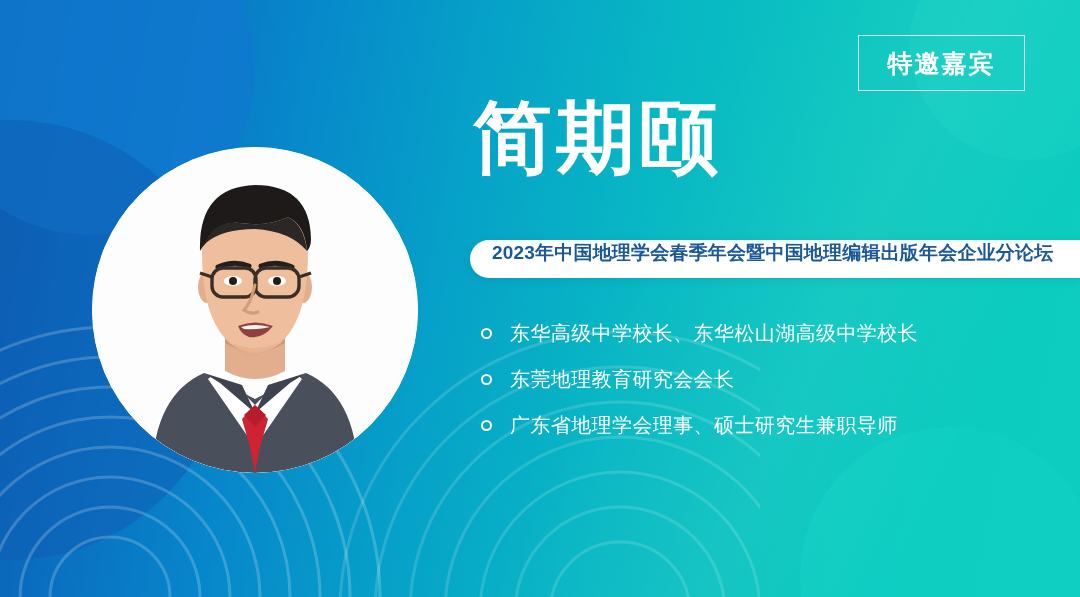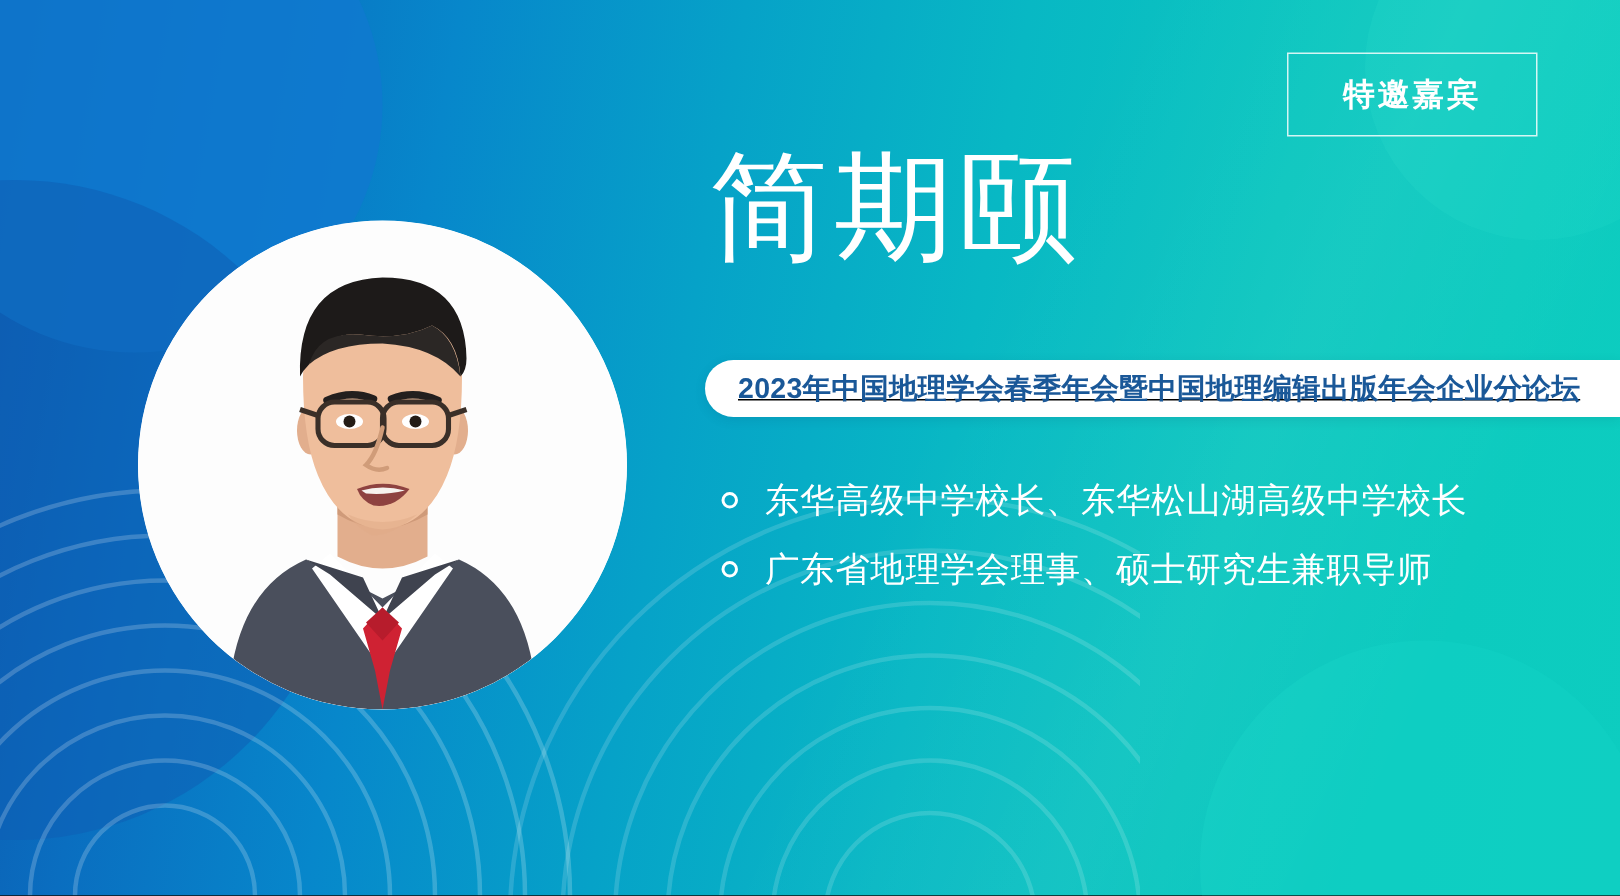--- a/index.html
+++ b/index.html
@@ -80,50 +80,49 @@
   
   .badge {
     position:absolute;
     left:858px; top:35px;
     width:167px; height:56px;
     border:1.6px solid rgba(255,255,255,.82);
     display:flex; align-items:center; justify-content:center;
   }
   .badge-text {
     color:#ffffff;
-    font-size:21px;
+    font-size:25px;
     font-weight:700;
     letter-spacing:2px;
     white-space:nowrap;
   }
 
   
   .name {
     position:absolute;
     left:473px; top:98px;
     color:#ffffff;
     font-size:79px;
-    font-weight:400;
+    font-weight:700;
     letter-spacing:4px;
     line-height:1;
     white-space:nowrap;
   }
 
   
   .banner {
     position:absolute;
     left:470px; top:240px;
     height:38px;
     width:610px;
     background:#ffffff;
     border-radius:19px 0 0 19px;
-    display:flex; align-items:center;
+    display:flex; align-items:flex-start;
     padding-left:22px;
     box-shadow:0 2px 8px rgba(0,40,80,.10);
-    text-decoration:underline;
   }
   .banner-text {
     color:#1a5898;
     font-size:19px;
     font-weight:700;
     letter-spacing:.2px;
     white-space:nowrap;
   }
 
   
@@ -139,21 +138,21 @@
   }
   .bullet-mark {
     flex:0 0 auto;
     width:11px; height:11px;
     border-radius:50%;
     border:2.6px solid #ffffff;
     margin-right:18px;
   }
   .bullet-text {
     color:#ffffff;
-    font-size:23px;
+    font-size:20px;
     font-weight:500;
     letter-spacing:.4px;
     white-space:nowrap;
   }
 </style>
 </head>
 <body>
 
 <div class="slide">
 
@@ -256,17 +255,21 @@
     <span class="banner-text">2023年中国地理学会春季年会暨中国地理编辑出版年会企业分论坛</span>
   </div>
 
   <div class="bullets">
     <div class="bullet-row">
       <span class="bullet-mark"></span>
       <span class="bullet-text">东华高级中学校长、东华松山湖高级中学校长</span>
     </div>
     <div class="bullet-row">
       <span class="bullet-mark"></span>
+      <span class="bullet-text">东莞地理教育研究会会长</span>
+    </div>
+    <div class="bullet-row">
+      <span class="bullet-mark"></span>
       <span class="bullet-text">广东省地理学会理事、硕士研究生兼职导师</span>
     </div>
   </div>
 
 </div>
 
 </body></html>

